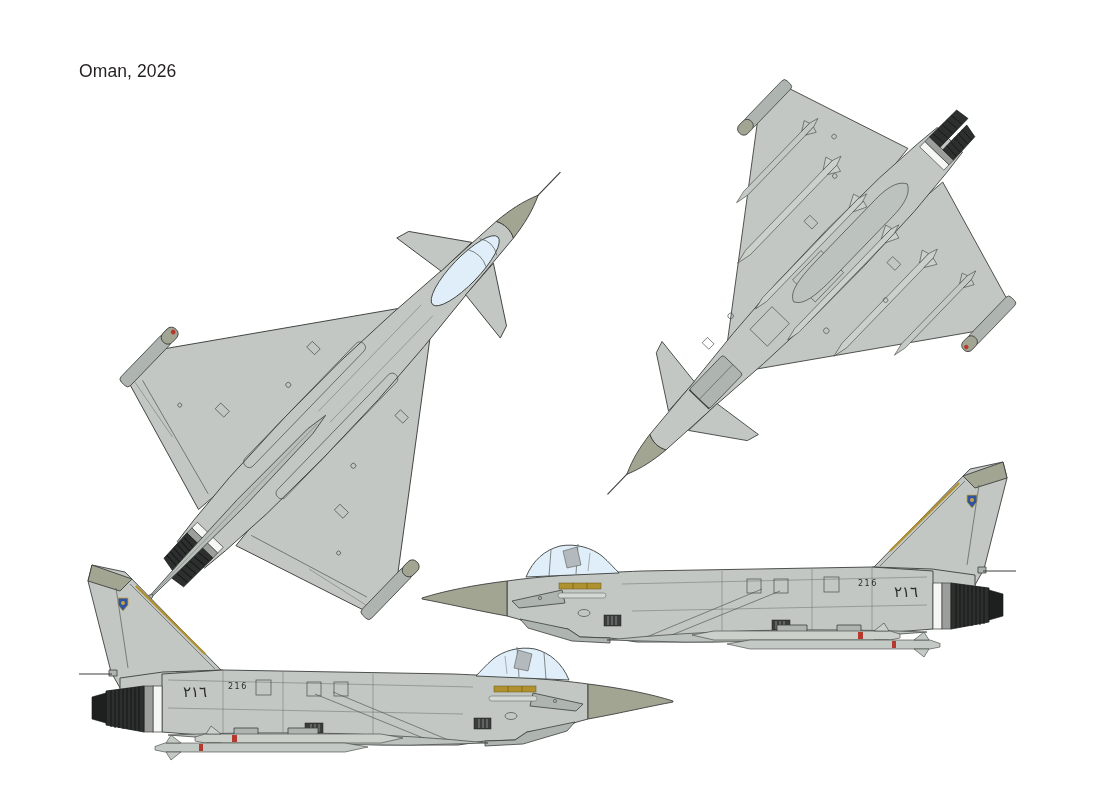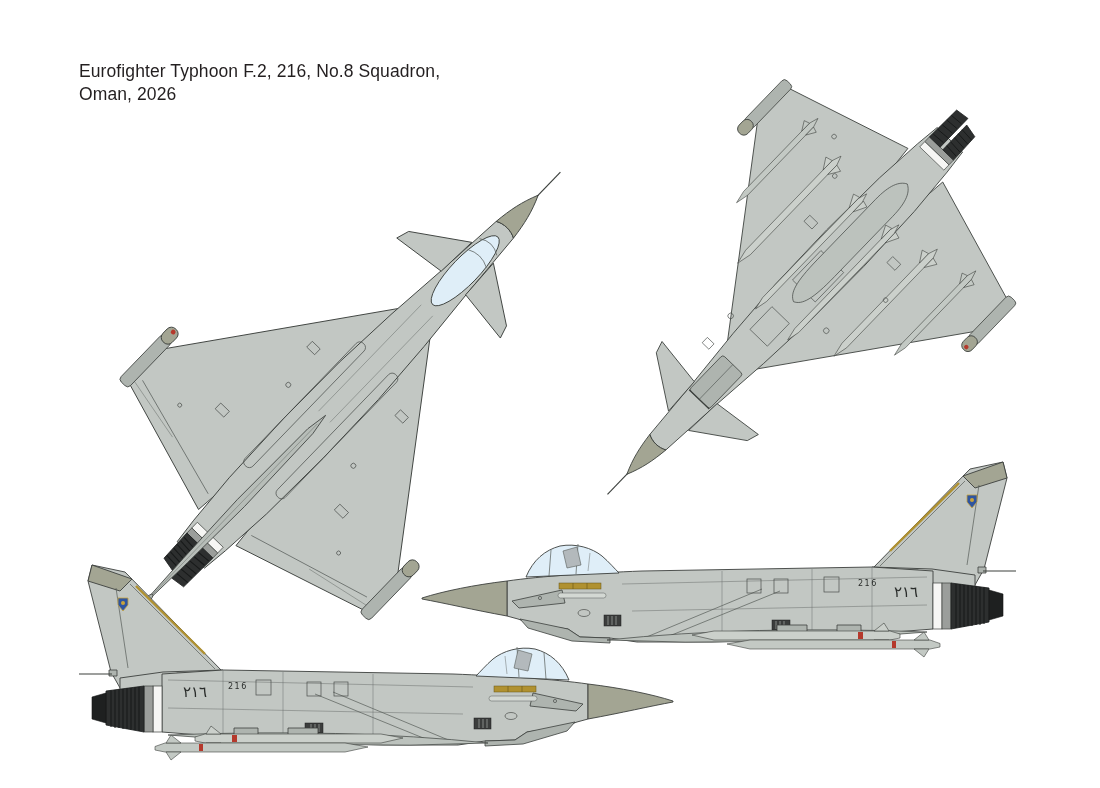--- a/index.html
+++ b/index.html
@@ -35,21 +35,20 @@
   .grline{stroke:#9aa09b;stroke-width:.8;}
   text.western{font-family:"DejaVu Sans",sans-serif;font-size:8px;fill:#2a2d2b;letter-spacing:1.5px;}
   text.arabic {font-family:"DejaVu Sans",sans-serif;font-size:15px;fill:#2a2d2b;letter-spacing:2px;}
 </style>
 </head>
 <body>
 
 <div class="page">
 
   <div class="caption">
-    <div>Eurofighter Typhoon F.2, 216, No.8 Squadron,</div>
     <div>Oman, 2026</div>
   </div>
 
   <svg width="1100" height="788" viewBox="0 0 1100 788">
     <defs>
 
       <g id="side-profile">
 
         <path class="af" d="M450,80 L548,-20 L581,-27 L585,-11 L562,80 L549,103 L450,103 Z"></path>
         <path class="olive" d="M541,-13 L581,-27 L585,-11 L553,-1 Z"></path>

